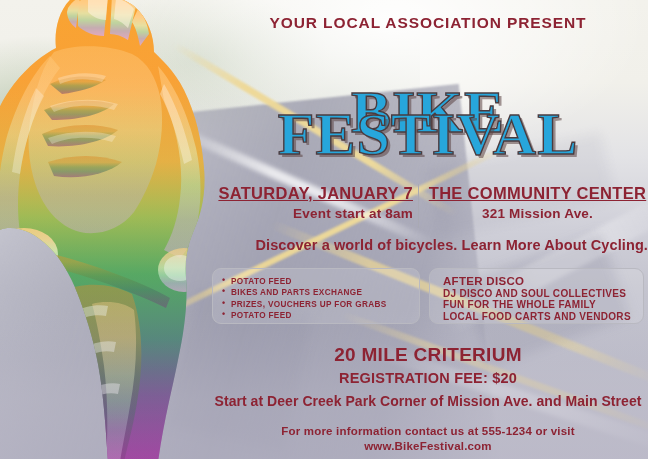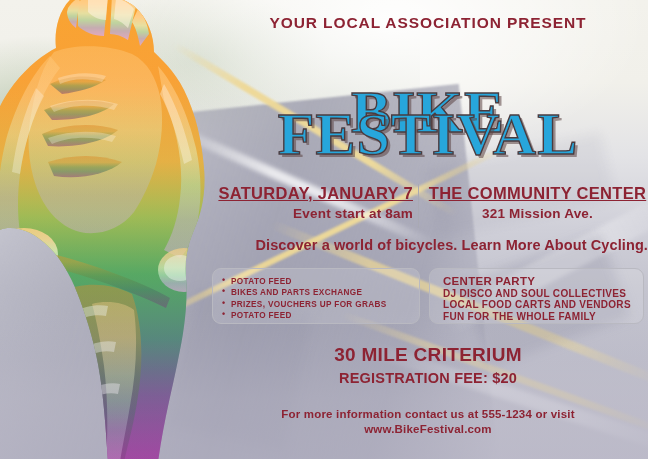--- a/index.html
+++ b/index.html
@@ -160,21 +160,21 @@
   }
   .fee{
     position:absolute;left:0;top:370px;width:440px;text-align:center;
     font-size:14.5px;font-weight:bold;color:#8d2333;letter-spacing:.2px;
   }
   .startline{
     position:absolute;left:0;top:393px;width:440px;text-align:center;
     font-size:14px;font-weight:bold;color:#8d2333;letter-spacing:.05px;
   }
   .contact{
-    position:absolute;left:0;top:407px;width:440px;text-align:center;
+    position:absolute;left:0;top:424px;width:440px;text-align:center;
     font-size:11.5px;font-weight:bold;color:#8d2333;line-height:15px;letter-spacing:.2px;
   }
 </style>
 </head>
 <body>
 
 <div id="poster">
 
   <div class="bg-base"></div>
   <div class="bg-hills"></div>
@@ -333,32 +333,33 @@
       <div class="box left">
         <ul class="blist">
           <li>POTATO FEED</li>
           <li>BIKES AND PARTS EXCHANGE</li>
           <li>PRIZES, VOUCHERS UP FOR GRABS</li>
           <li>POTATO FEED</li>
         </ul>
       </div>
 
       <div class="box right">
-        <div class="box-head">CENTER PARTY</div>
+        <div class="box-head">AFTER DISCO</div>
         <div class="box-lines">
           <div>DJ DISCO AND SOUL COLLECTIVES</div>
+          <div>FUN FOR THE WHOLE FAMILY</div>
           <div>LOCAL FOOD CARTS AND VENDORS</div>
-          <div>FUN FOR THE WHOLE FAMILY</div>
         </div>
       </div>
 
     </div>
 
-    <div class="crit">30 MILE CRITERIUM</div>
+    <div class="crit">20 MILE CRITERIUM</div>
     <div class="fee">REGISTRATION FEE: $20</div>
+    <div class="startline">Start at Deer Creek Park Corner of Mission Ave. and Main Street</div>
 
     <div class="contact">
       <div>For more information contact us at 555-1234 or visit</div>
       <div>www.BikeFestival.com</div>
     </div>
 
   </div>
 </div>
 
 </body></html>

